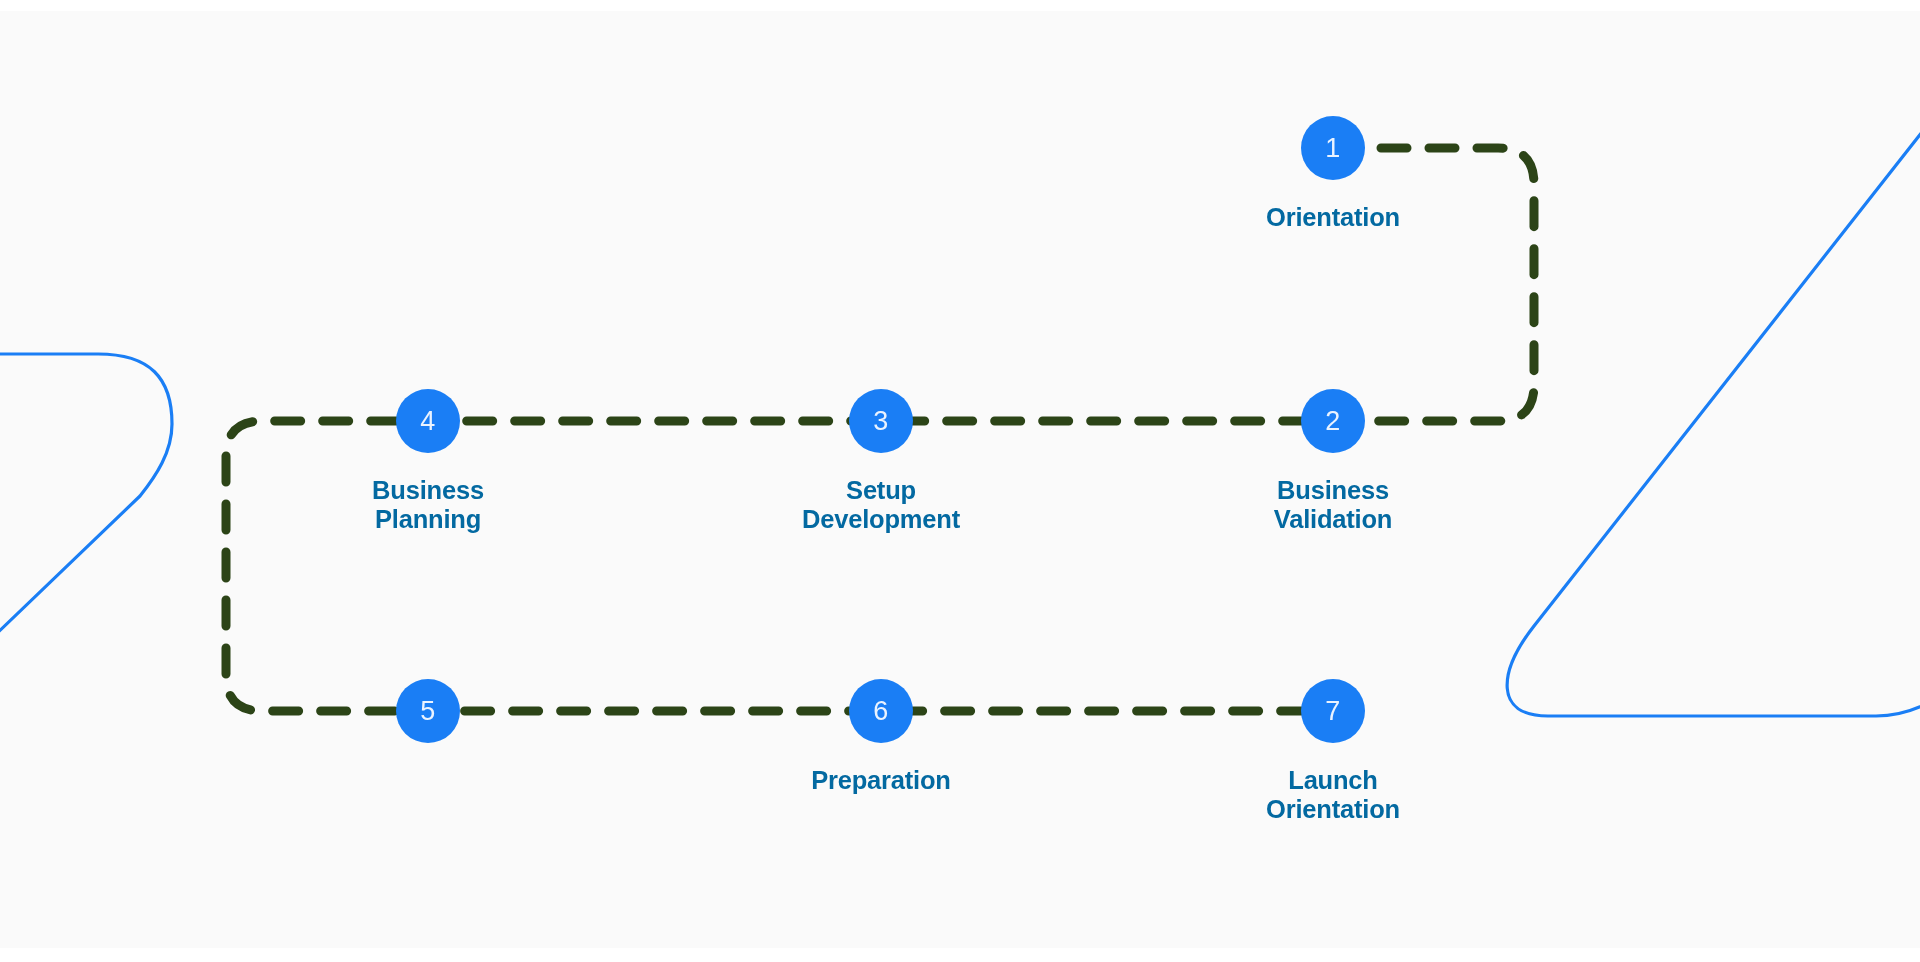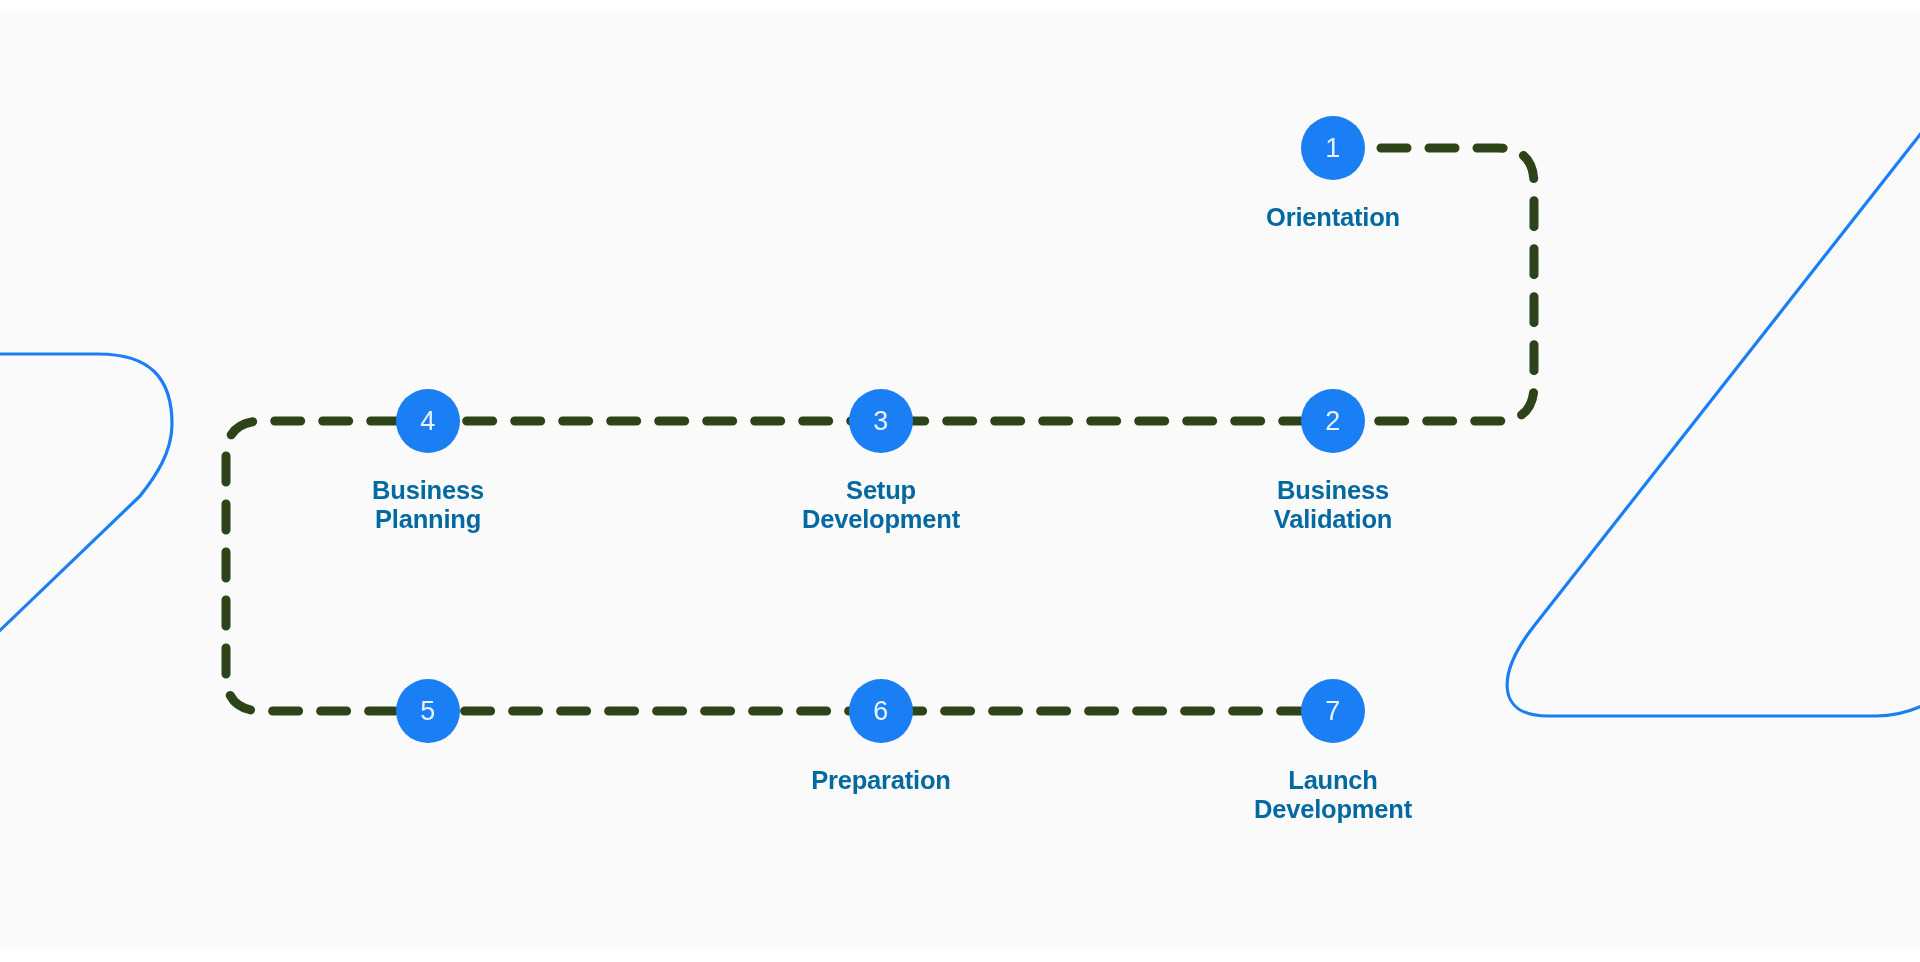--- a/index.html
+++ b/index.html
@@ -150,16 +150,16 @@
   </div>
 
   <div class="node" style="left:881px; top:679px;">
     <div class="node-circle">6</div>
     <div class="node-label">Preparation</div>
   </div>
 
   <div class="node" style="left:1333px; top:679px;">
     <div class="node-circle">7</div>
     <div class="node-label">Launch
-Development</div>
+Orientation</div>
   </div>
 
 </div>
 
 </body></html>

